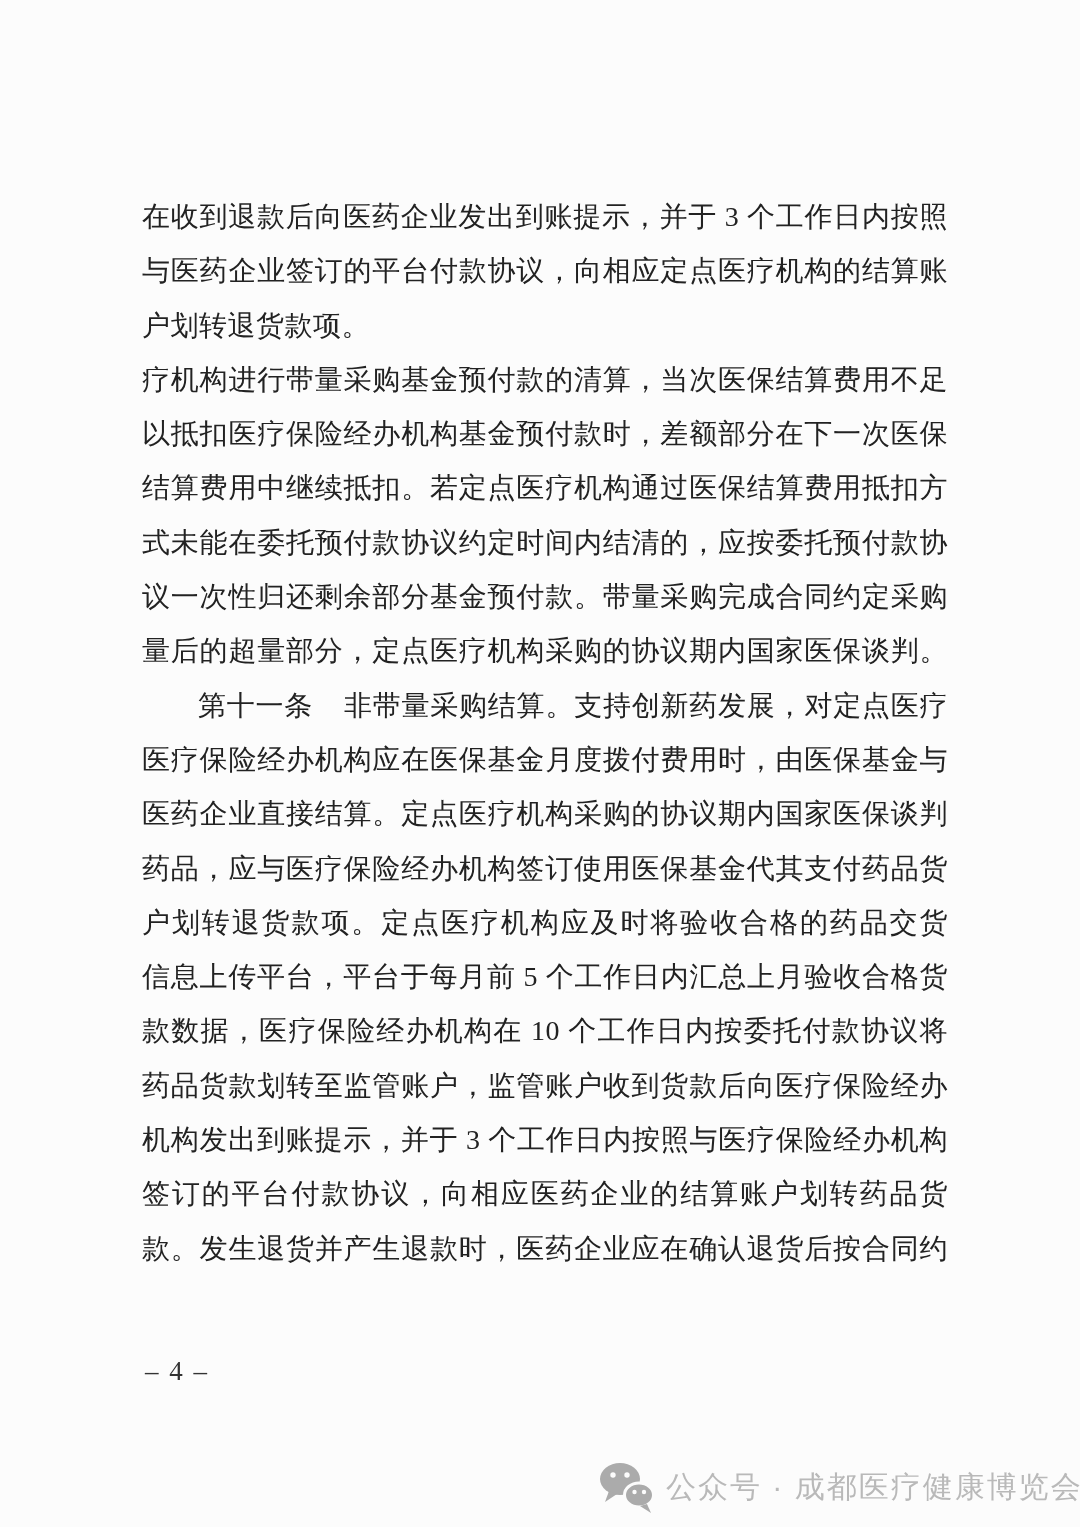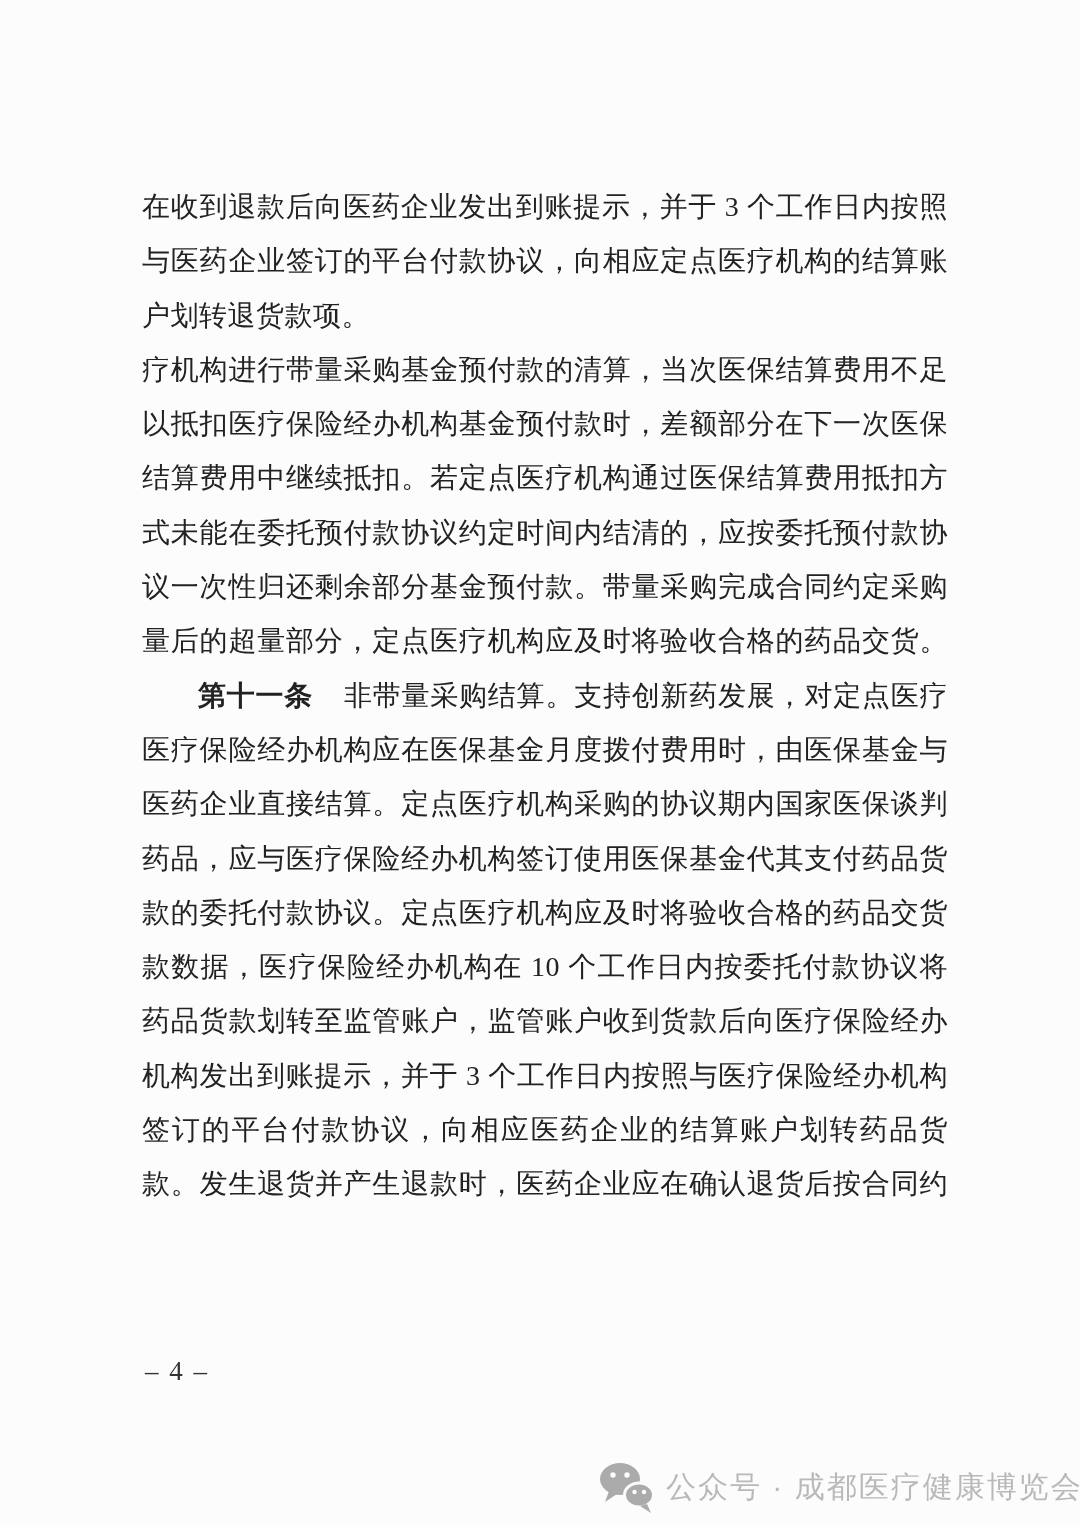--- a/index.html
+++ b/index.html
@@ -11,41 +11,41 @@
     position: relative;
     width: 1080px;
     height: 1527px;
     background: #fcfcfc;
     overflow: hidden;
     font-family: "Liberation Serif", "DejaVu Serif", serif;
   }
   .doc-text {
     position: absolute;
     left: 142px;
-    top: 180px;
+    top: 190px;
     width: 806px;
     color: #222222;
   }
   .line {
     font-size: 28px;
     line-height: 54.3px;
     height: 54.3px;
     text-align: justify;
     text-align-last: justify;
     white-space: normal;
     letter-spacing: 0.5px;
   }
   .line.para-end {
     text-align-last: left;
   }
   .line.indent {
     text-indent: 2em;
   }
   .term {
-    font-weight: bold;
+    font-weight: normal;
     margin-right: 1.1em;
   }
   .page-number {
     position: absolute;
     left: 145px;
     top: 1356px;
     font-size: 27px;
     color: #333333;
     letter-spacing: 2px;
     font-family: "Liberation Serif", "DejaVu Serif", serif;
@@ -76,26 +76,27 @@
 
   <div class="doc-text">
     <div class="line">在收到退款后向医药企业发出到账提示，并于 3 个工作日内按照</div>
     <div class="line">与医药企业签订的平台付款协议，向相应定点医疗机构的结算账</div>
     <div class="line para-end">户划转退货款项。</div>
     <div class="line">疗机构进行带量采购基金预付款的清算，当次医保结算费用不足</div>
     <div class="line">以抵扣医疗保险经办机构基金预付款时，差额部分在下一次医保</div>
     <div class="line">结算费用中继续抵扣。若定点医疗机构通过医保结算费用抵扣方</div>
     <div class="line">式未能在委托预付款协议约定时间内结清的，应按委托预付款协</div>
     <div class="line">议一次性归还剩余部分基金预付款。带量采购完成合同约定采购</div>
-    <div class="line">量后的超量部分，定点医疗机构应及时将验收合格的药品交货。</div>
+    <div class="line">量后的超量部分，定点医疗机构采购的协议期内国家医保谈判。</div>
     <div class="line indent"><span class="term">第十一条</span><span>非带量采购结算。支持创新药发展，对定点医疗</span></div>
     <div class="line">医疗保险经办机构应在医保基金月度拨付费用时，由医保基金与</div>
     <div class="line">医药企业直接结算。定点医疗机构采购的协议期内国家医保谈判</div>
     <div class="line">药品，应与医疗保险经办机构签订使用医保基金代其支付药品货</div>
-    <div class="line">款的委托付款协议。定点医疗机构应及时将验收合格的药品交货</div>
+    <div class="line">户划转退货款项。定点医疗机构应及时将验收合格的药品交货</div>
+    <div class="line">信息上传平台，平台于每月前 5 个工作日内汇总上月验收合格货</div>
     <div class="line">款数据，医疗保险经办机构在 10 个工作日内按委托付款协议将</div>
     <div class="line">药品货款划转至监管账户，监管账户收到货款后向医疗保险经办</div>
     <div class="line">机构发出到账提示，并于 3 个工作日内按照与医疗保险经办机构</div>
     <div class="line">签订的平台付款协议，向相应医药企业的结算账户划转药品货</div>
     <div class="line">款。发生退货并产生退款时，医药企业应在确认退货后按合同约</div>
   </div>
 
   <div class="page-number">– 4 –</div>
 
   <div class="watermark">

